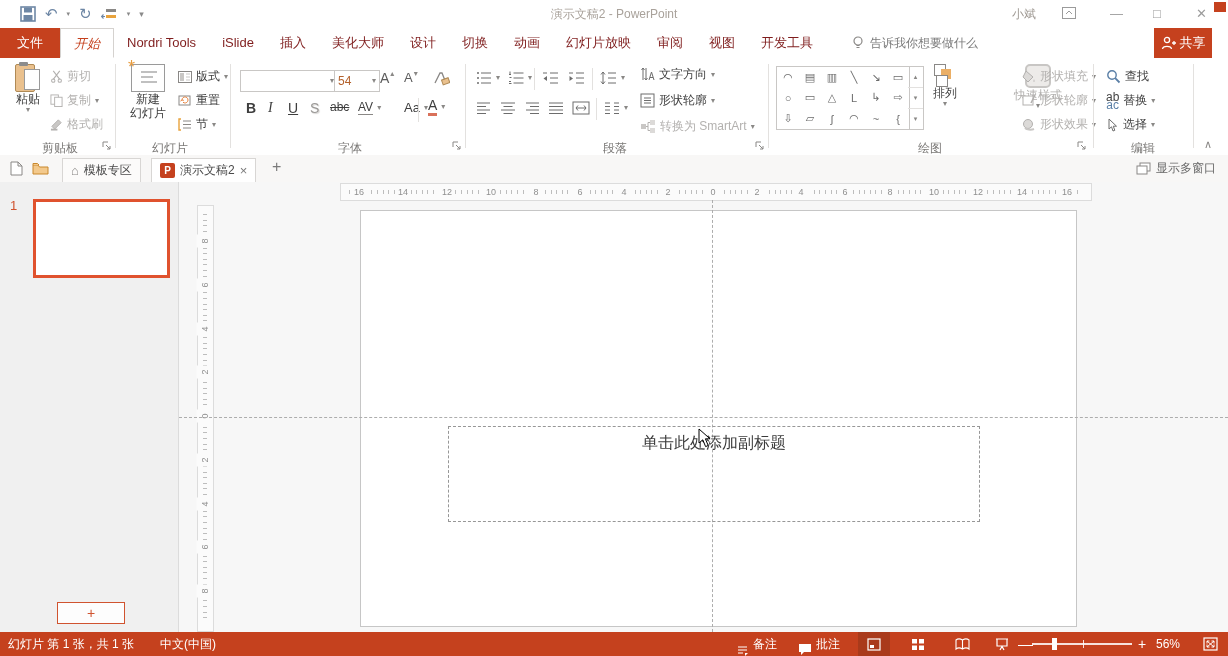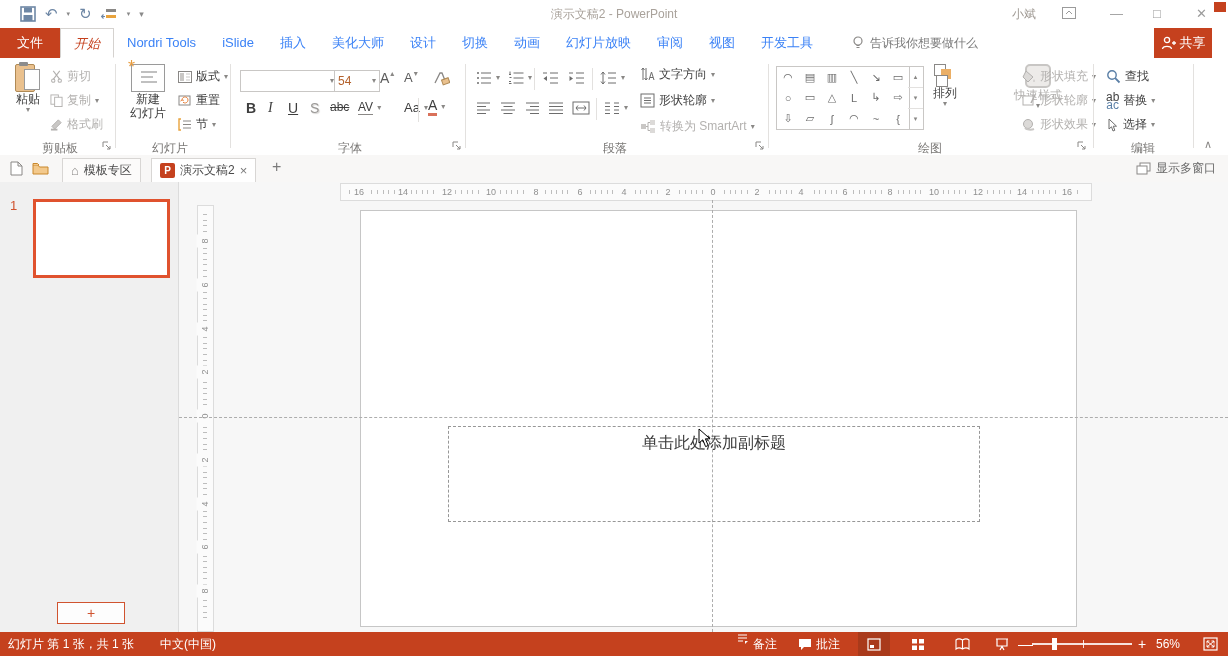--- a/index.html
+++ b/index.html
@@ -15,21 +15,21 @@
   .winctl{color:#9B9B9B;font-size:13px;line-height:20px;}
   .qat{display:flex;align-items:center;gap:9px;}
   .qat .g{color:#6E87A5;font-size:15px;line-height:20px;}
   .tinycaret{font-size:7px;color:#8A8A8A;}
   #corner-square{left:1214px;top:2px;width:12px;height:10px;background:#C5411E;}
   
   #tabrow{left:0;top:28px;width:1228px;height:30px;background:#fff;border-bottom:1px solid #E8E6E4;}
   .ftab{position:absolute;left:0;top:0;width:60px;height:30px;background:#C5411E;color:#fff;
         text-align:center;line-height:30px;font-size:13px;}
   .rtabs{position:absolute;left:60px;top:0;height:30px;display:flex;align-items:stretch;}
-  .rtab{padding:0 13px;line-height:29px;font-size:13px;color:#3b82f6;white-space:nowrap;}
+  .rtab{padding:0 13px;line-height:29px;font-size:13px;color:#7f1d1d;white-space:nowrap;}
   .rtab.active{color:#C5411E;background:#fff;border:1px solid #D5D2CF;border-bottom:1px solid #fff;font-style:italic;}
   .tellme{display:flex;align-items:center;gap:6px;color:#7B7B7B;margin-left:26px;line-height:29px;}
   #share{left:1154px;top:0;width:58px;height:30px;background:#C5411E;color:#fff;display:flex;
          align-items:center;justify-content:center;gap:4px;font-size:13px;}
   
   #ribbon{left:0;top:58px;width:1228px;height:97px;background:#fff;}
   .gdiv{position:absolute;top:6px;width:1px;height:84px;background:#E3E1DF;}
   .glabel{position:absolute;top:82px;font-size:12px;color:#7A7876;text-align:center;}
   .bigbtn{position:absolute;display:flex;flex-direction:column;align-items:center;}
   .blabel{font-size:12px;color:#3E3E3E;line-height:14px;}
@@ -595,28 +595,28 @@
 
     <svg class="abs" style="left:519px;top:246px;z-index:5" width="14" height="20" viewBox="0 0 14 20">
       <path d="M1 1 L1 15 L4.8 11.8 L7.6 18.6 L10.2 17.5 L7.4 10.8 L12 10.8 Z" fill="#fff" stroke="#000"></path>
     </svg>
   </div>
 
   <div class="abs" id="statusbar">
     <span class="st" style="left:8px">幻灯片 第 1 张，共 1 张</span>
     <span class="st" style="left:160px">中文(中国)</span>
 
-    <div class="st" style="left:736px;display:flex;align-items:flex-start;gap:4px">
+    <div class="st" style="left:736px;display:flex;align-items:flex-end;gap:4px">
       <svg width="13" height="12" viewBox="0 0 13 12">
         <path d="M2 3h9M2 6h9M2 9h5" stroke="#fff" stroke-width="1.2"></path>
         <path d="M9 9 L12 9 L9 12 Z" fill="#fff"></path>
       </svg>
       <span>备注</span>
     </div>
-    <div class="st" style="left:798px;display:flex;align-items:center;gap:4px">
+    <div class="st" style="left:798px;display:flex;align-items:flex-end;gap:4px">
       <svg width="14" height="13" viewBox="0 0 14 13">
         <path d="M1 1 L13 1 L13 9 L6 9 L3 12 L3 9 L1 9 Z" fill="#fff"></path>
       </svg>
       <span>批注</span>
     </div>
 
     <div class="viewbtn active" style="left:858px">
       <svg width="14" height="13" viewBox="0 0 14 13">
         <rect x="1" y="1" width="12" height="11" fill="none" stroke="#fff" stroke-width="1.2"></rect>
         <rect x="3" y="7" width="4" height="3" fill="#fff"></rect>

